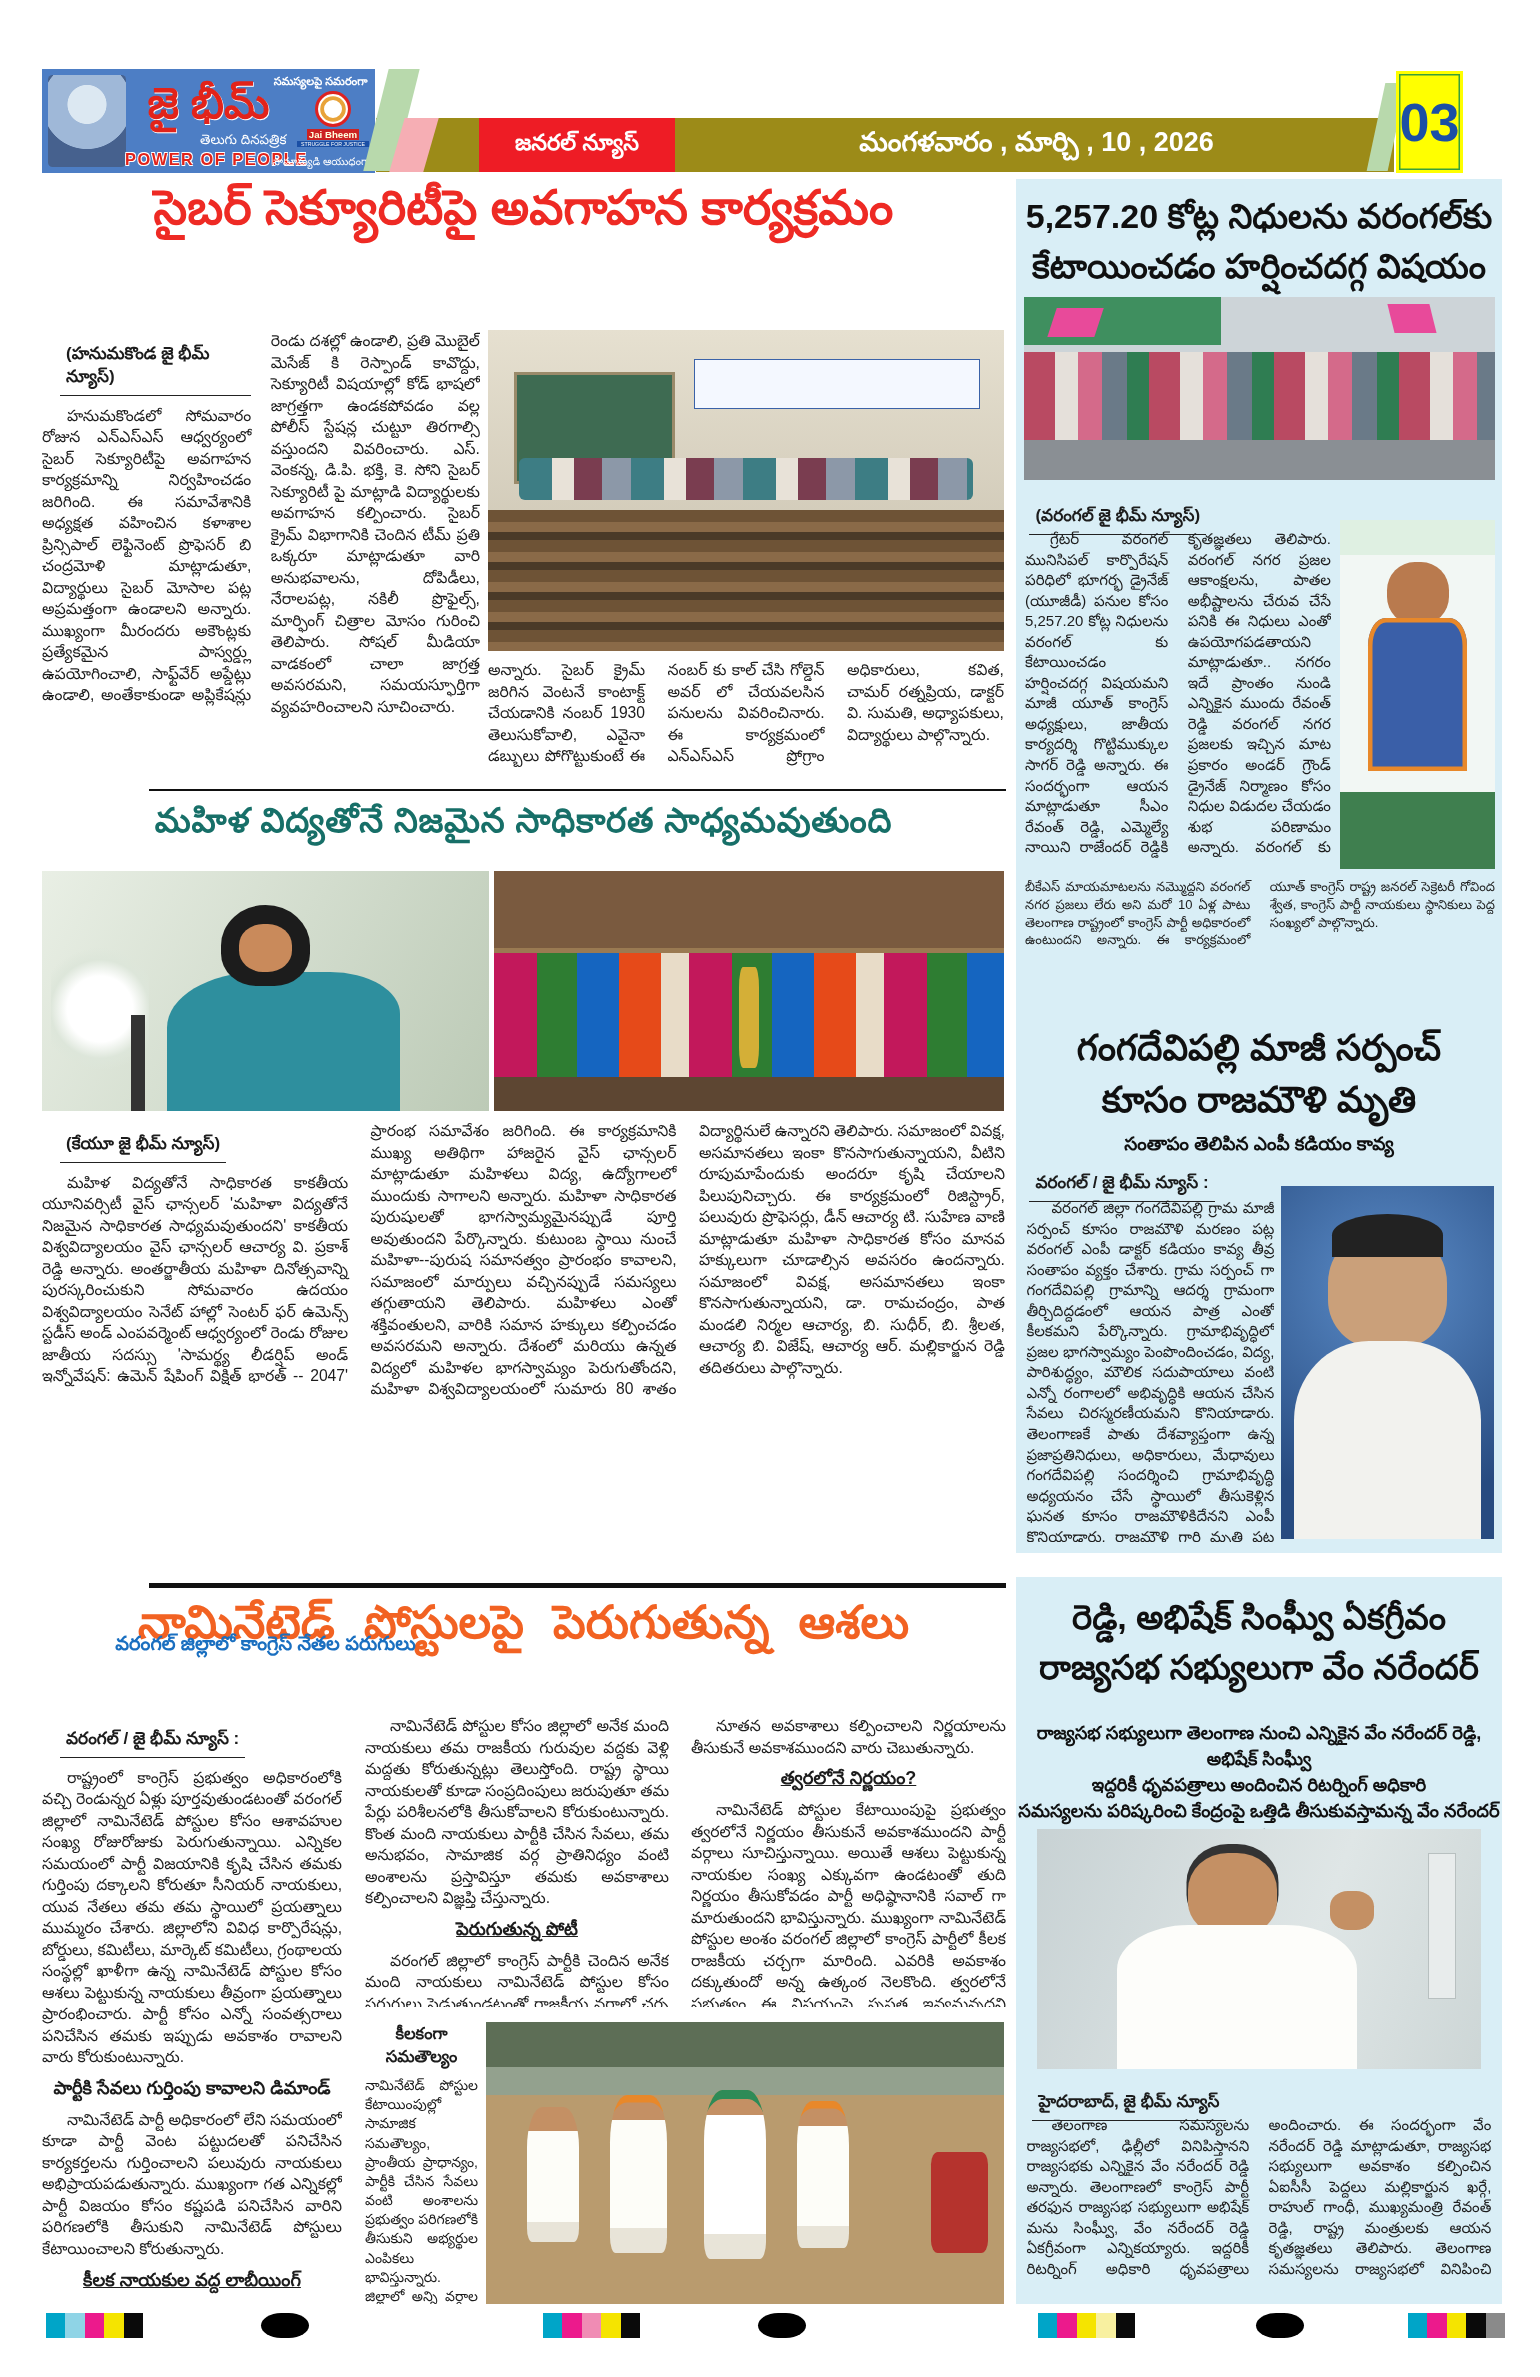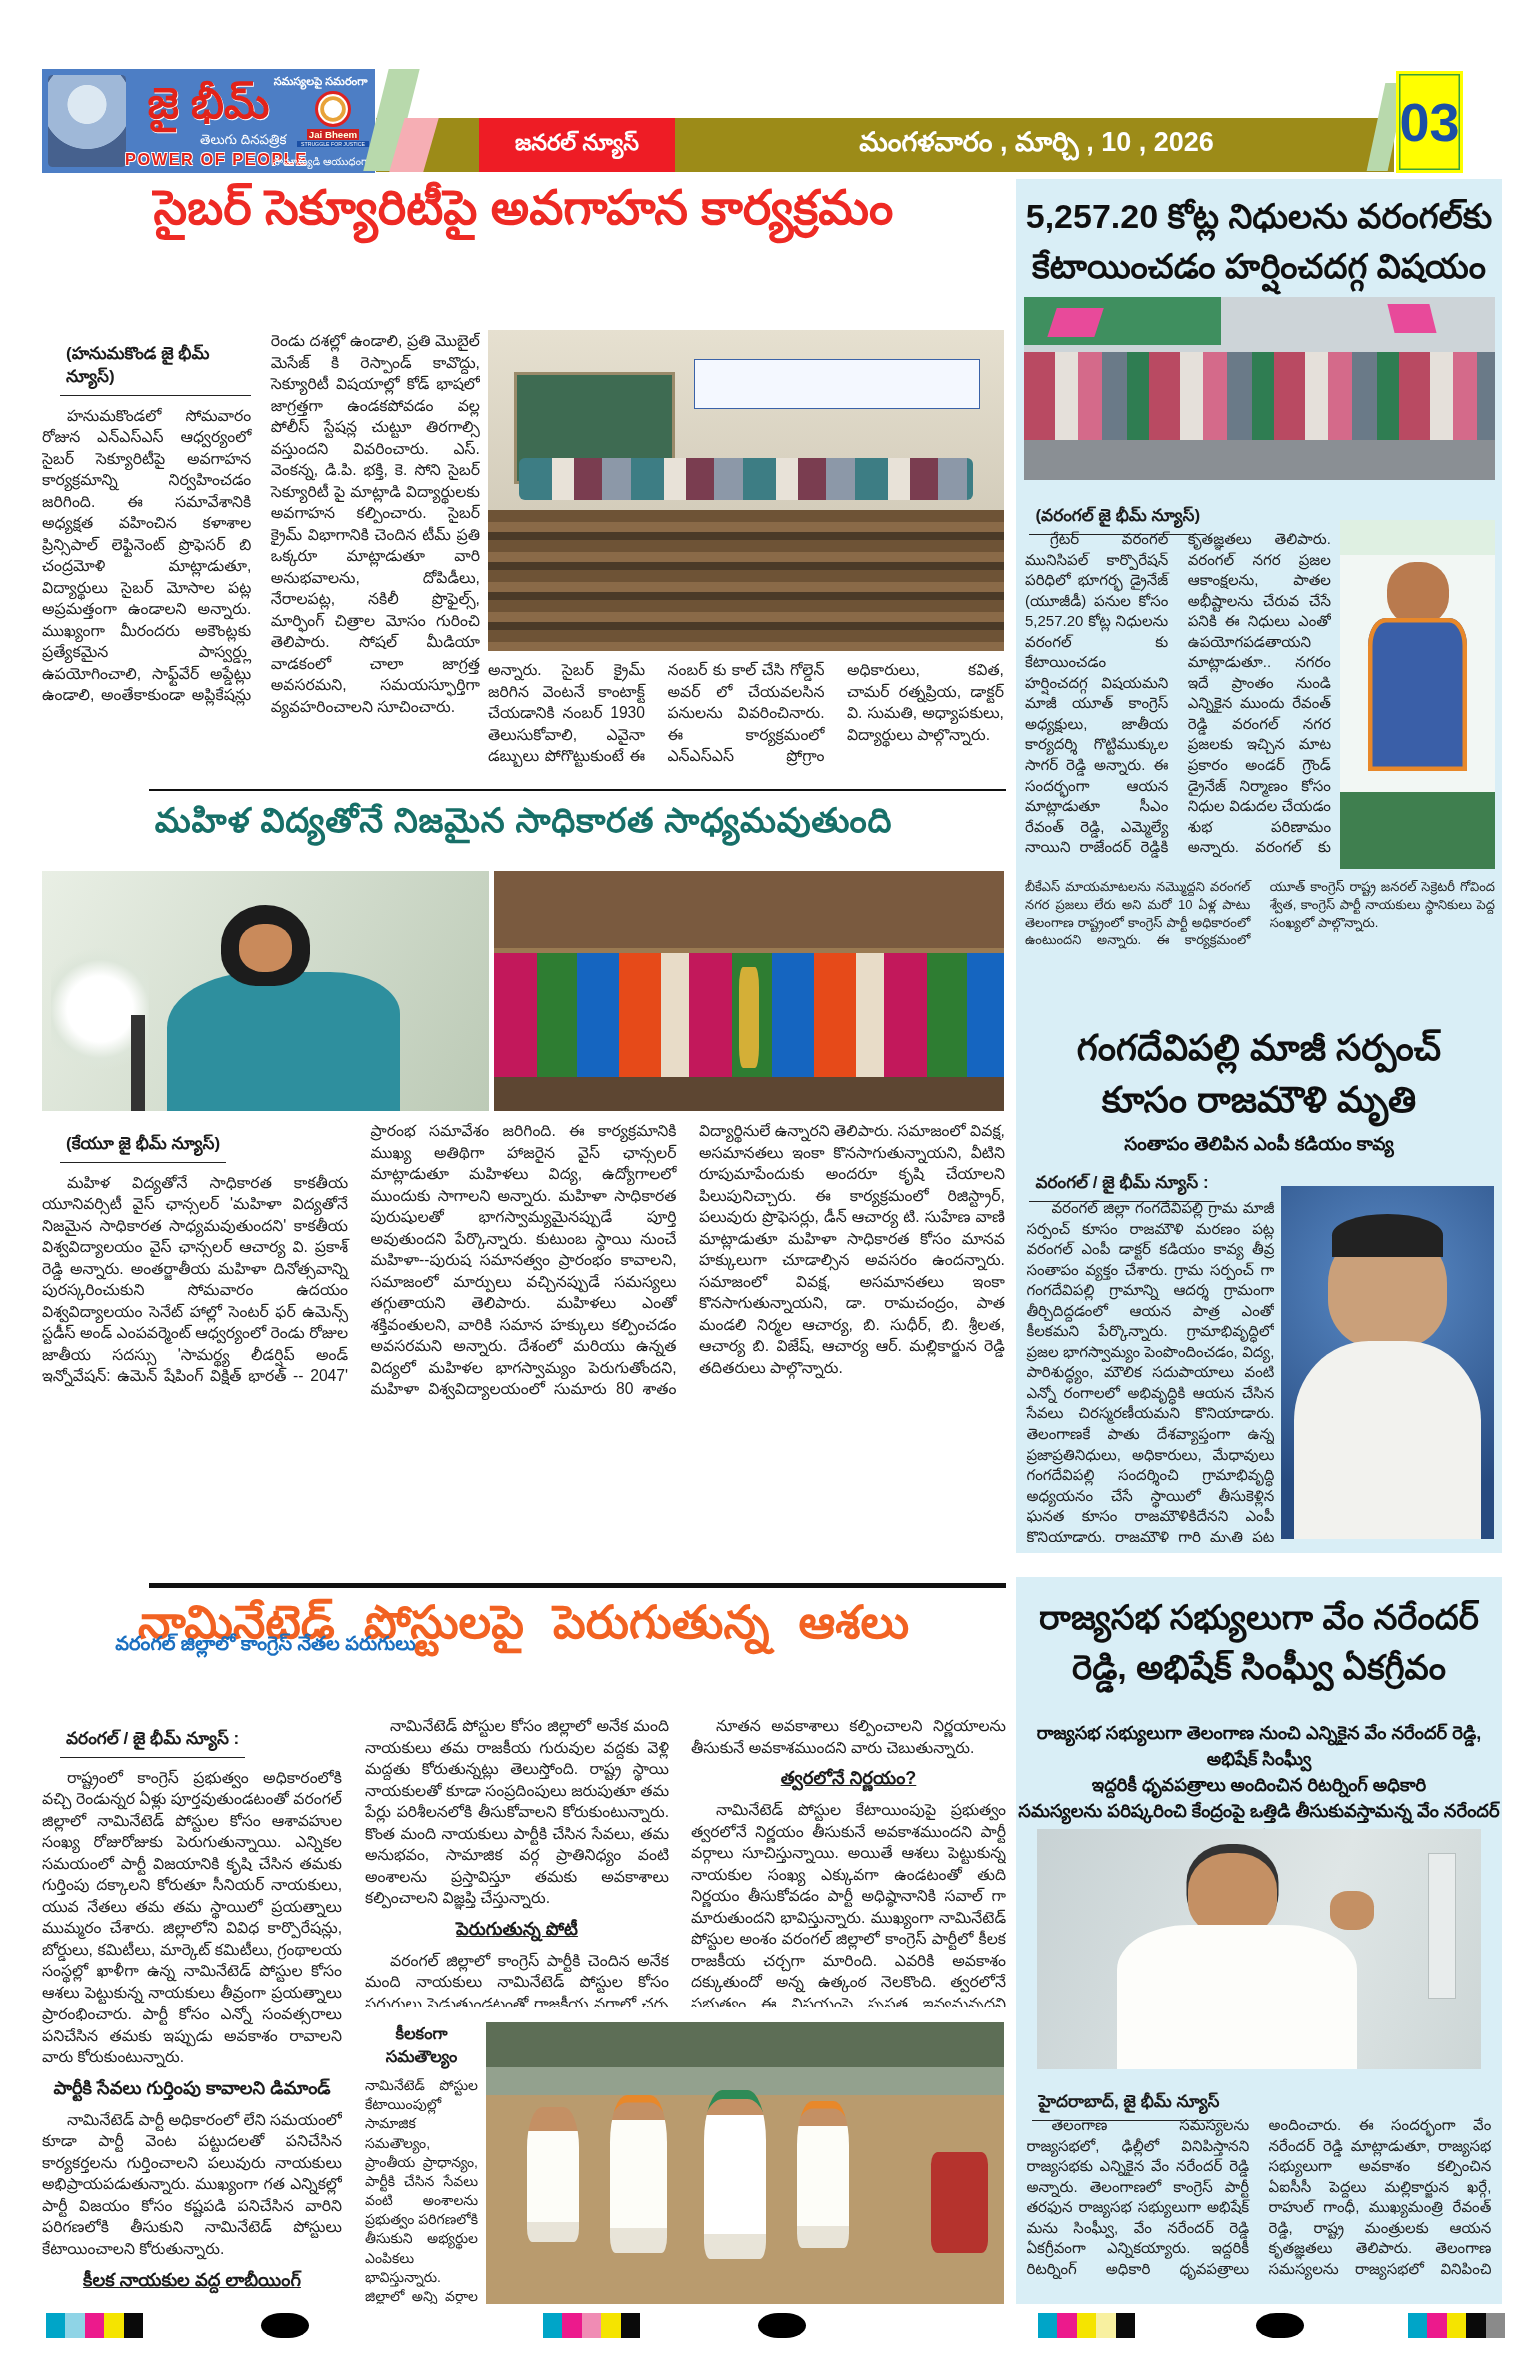--- a/index.html
+++ b/index.html
@@ -222,22 +222,22 @@
   <div class="photo" style="left:265px;top:176px;width:213px;height:353px;">
     <div class="ph" style="inset:0;background:radial-gradient(circle at 50% 28%,#5b8cc8,#274b80 80%);"></div>
     <div class="ph" style="left:22%;top:12%;width:56%;height:34%;background:#caa07a;border-radius:46% 46% 40% 40%;"></div>
     <div class="ph" style="left:24%;top:8%;width:52%;height:12%;background:#222;border-radius:50% 50% 0 0;"></div>
     <div class="ph" style="left:6%;top:44%;width:88%;height:56%;background:#f2f2ee;border-radius:40% 40% 0 0;"></div>
   </div>
 </div>
 
 <div class="panel" style="top:1577px;height:727px;">
   <div class="panel-h" style="top:16.4px;font-size:34px;">
+    <div>రెడ్డి, అభిషేక్ సింఘ్వీ ఏకగ్రీవం</div>
     <div>రాజ్యసభ సభ్యులుగా వేం నరేందర్</div>
-    <div>రెడ్డి, అభిషేక్ సింఘ్వీ ఏకగ్రీవం</div>
   </div>
   <div class="panel-h deck-blue" style="top:143px;font-size:18px;line-height:1.45;">
     <div>రాజ్యసభ సభ్యులుగా తెలంగాణ  నుంచి ఎన్నికైన వేం నరేందర్ రెడ్డి,</div>
     <div>అభిషేక్ సింఘ్వీ</div>
     <div>ఇద్దరికీ ధృవపత్రాలు అందించిన రిటర్నింగ్ అధికారి</div>
     <div>సమస్యలను పరిష్కరించి కేంద్రంపై ఒత్తిడి తీసుకువస్తామన్న వేం నరేందర్ రెడ్డి</div>
   </div>
   <div class="photo" style="left:21px;top:252px;width:444px;height:240px;">
     <div class="ph" style="inset:0;background:linear-gradient(110deg,#c8d2d4,#dfe6e6 60%,#cdd6d6);"></div>
     <div class="ph" style="left:34%;top:10%;width:20%;height:34%;background:#c49064;border-radius:45% 45% 40% 40%;box-shadow:0 -7.5px 0 1.5px #333;"></div>

